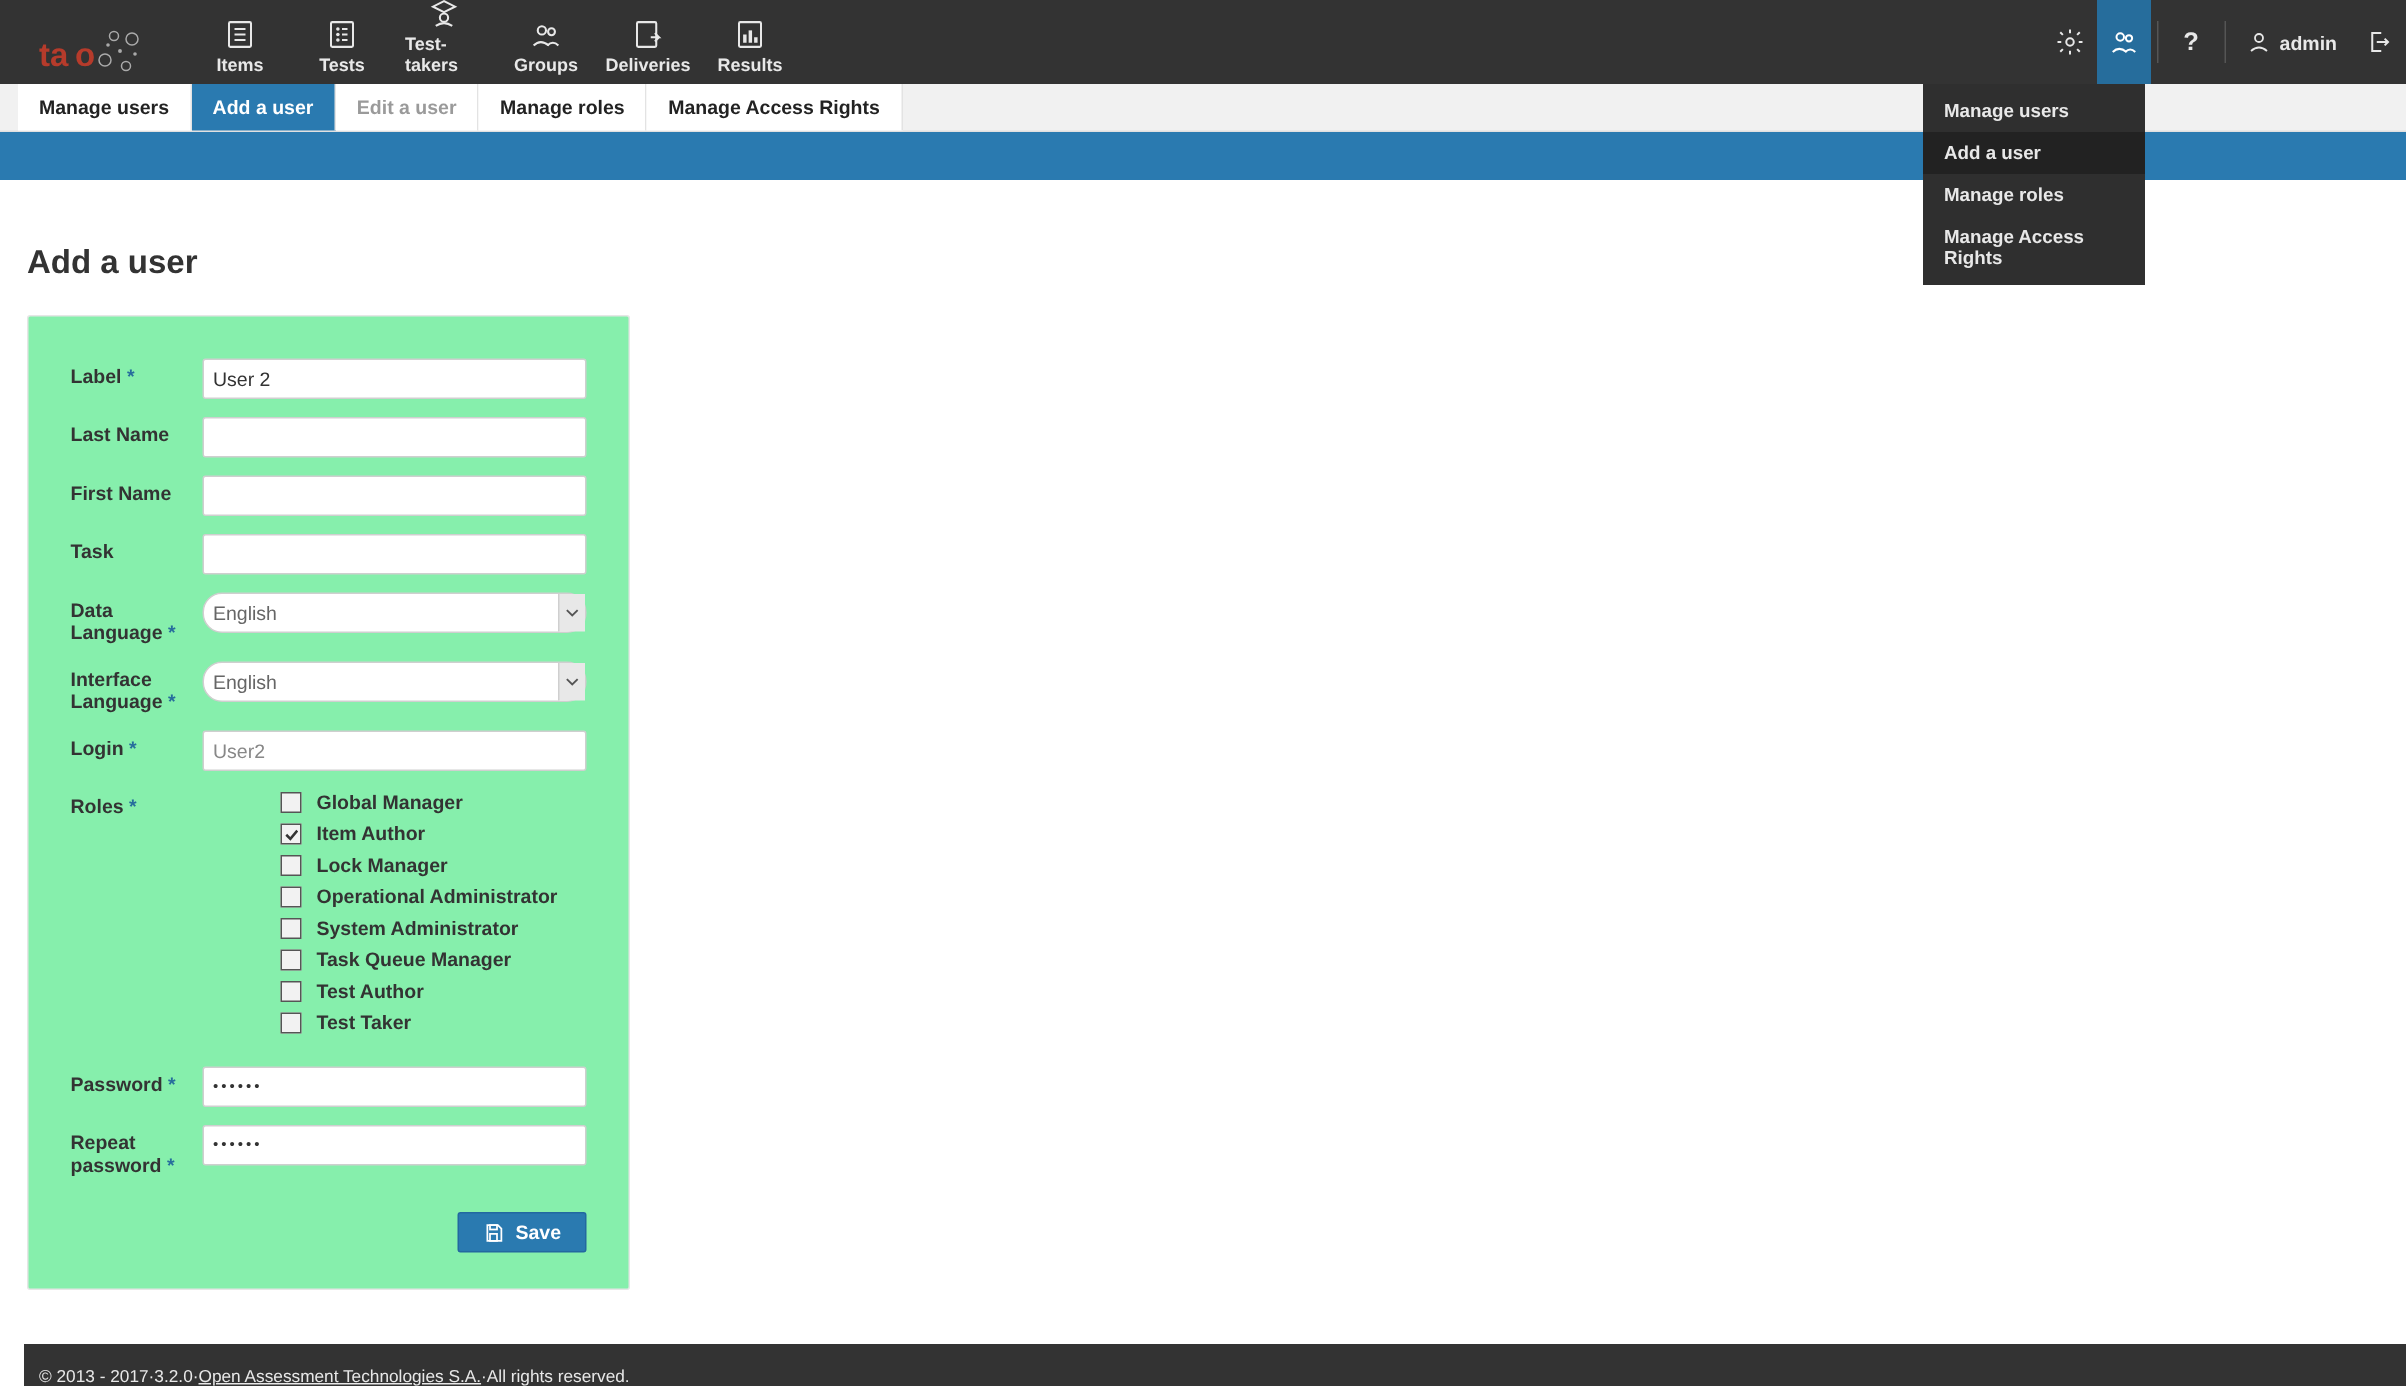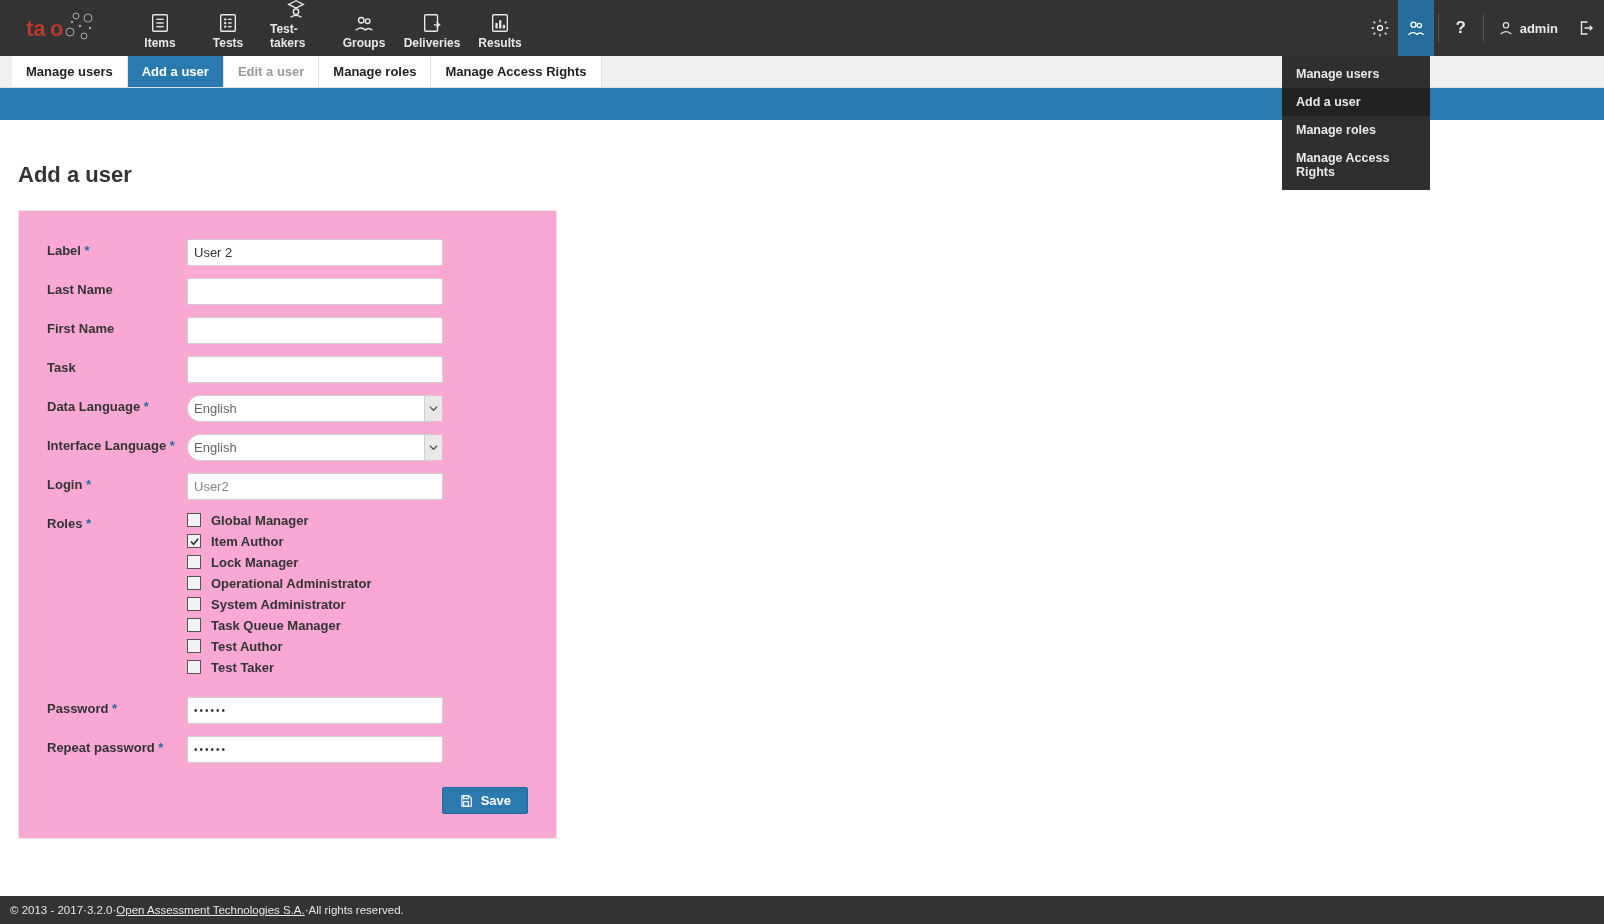--- a/index.html
+++ b/index.html
@@ -15,21 +15,21 @@
   .topbar {
     background: #333333;
     height: 56px;
     display: flex;
     align-items: center;
     color: #e8e8e8;
   }
   .logo {
     width: 126px;
     display:flex;
-    align-items:center;
+    align-items:flex-end;
     justify-content:center;
     height:56px;
   }
   .nav-items {
     display: flex;
     height: 56px;
     align-items: flex-end;
   }
   .nav-item {
     display:flex;
@@ -122,23 +122,23 @@
   .content {
     padding: 42px 18px 60px;
   }
   .page-title {
     font-size:22px;
     font-weight:700;
     margin-bottom:22px;
     color:#333;
   }
   .form-panel {
-    background:#f9a8d4;
+    background:#86efac;
     border:1px solid #e6e6e6;
-    width:539px;
+    width:402px;
     padding:28px 28px 24px;
     border-radius:2px;
   }
   .form-row {
     display:flex;
     align-items:flex-start;
     margin-bottom:12px;
   }
   .form-label {
     width:140px;
@@ -180,21 +180,21 @@
     justify-content:center;
   }
   .roles-list {
     display:flex;
     flex-direction:column;
     gap:6px;
     padding-top:1px;
   }
   .role-item {
     display:flex;
-    align-items:flex-start;
+    align-items:flex-end;
     gap:10px;
   }
   .checkbox {
     width:14px;
     height:14px;
     border:1.5px solid #555;
     display:flex;
     align-items:center;
     justify-content:center;
     cursor:pointer;
@@ -217,27 +217,27 @@
     cursor:pointer;
     display:flex;
     align-items:center;
     gap:8px;
     font-size:13px;
   }
   
   .footer {
     position:absolute;
     bottom:0;
-    left:0;
+    left:16px;
     right:0;
     background:#333333;
     color:#e8e8e8;
     height:28px;
     display:flex;
-    align-items:center;
+    align-items:flex-end;
     padding:0 10px;
     font-size:11.5px;
   }
   .footer a { color:#e8e8e8; text-decoration:underline; }
   .footer .dot::before { content:" · "; }
 </style>
 </head>
 <body>
 
 <div class="topbar">

